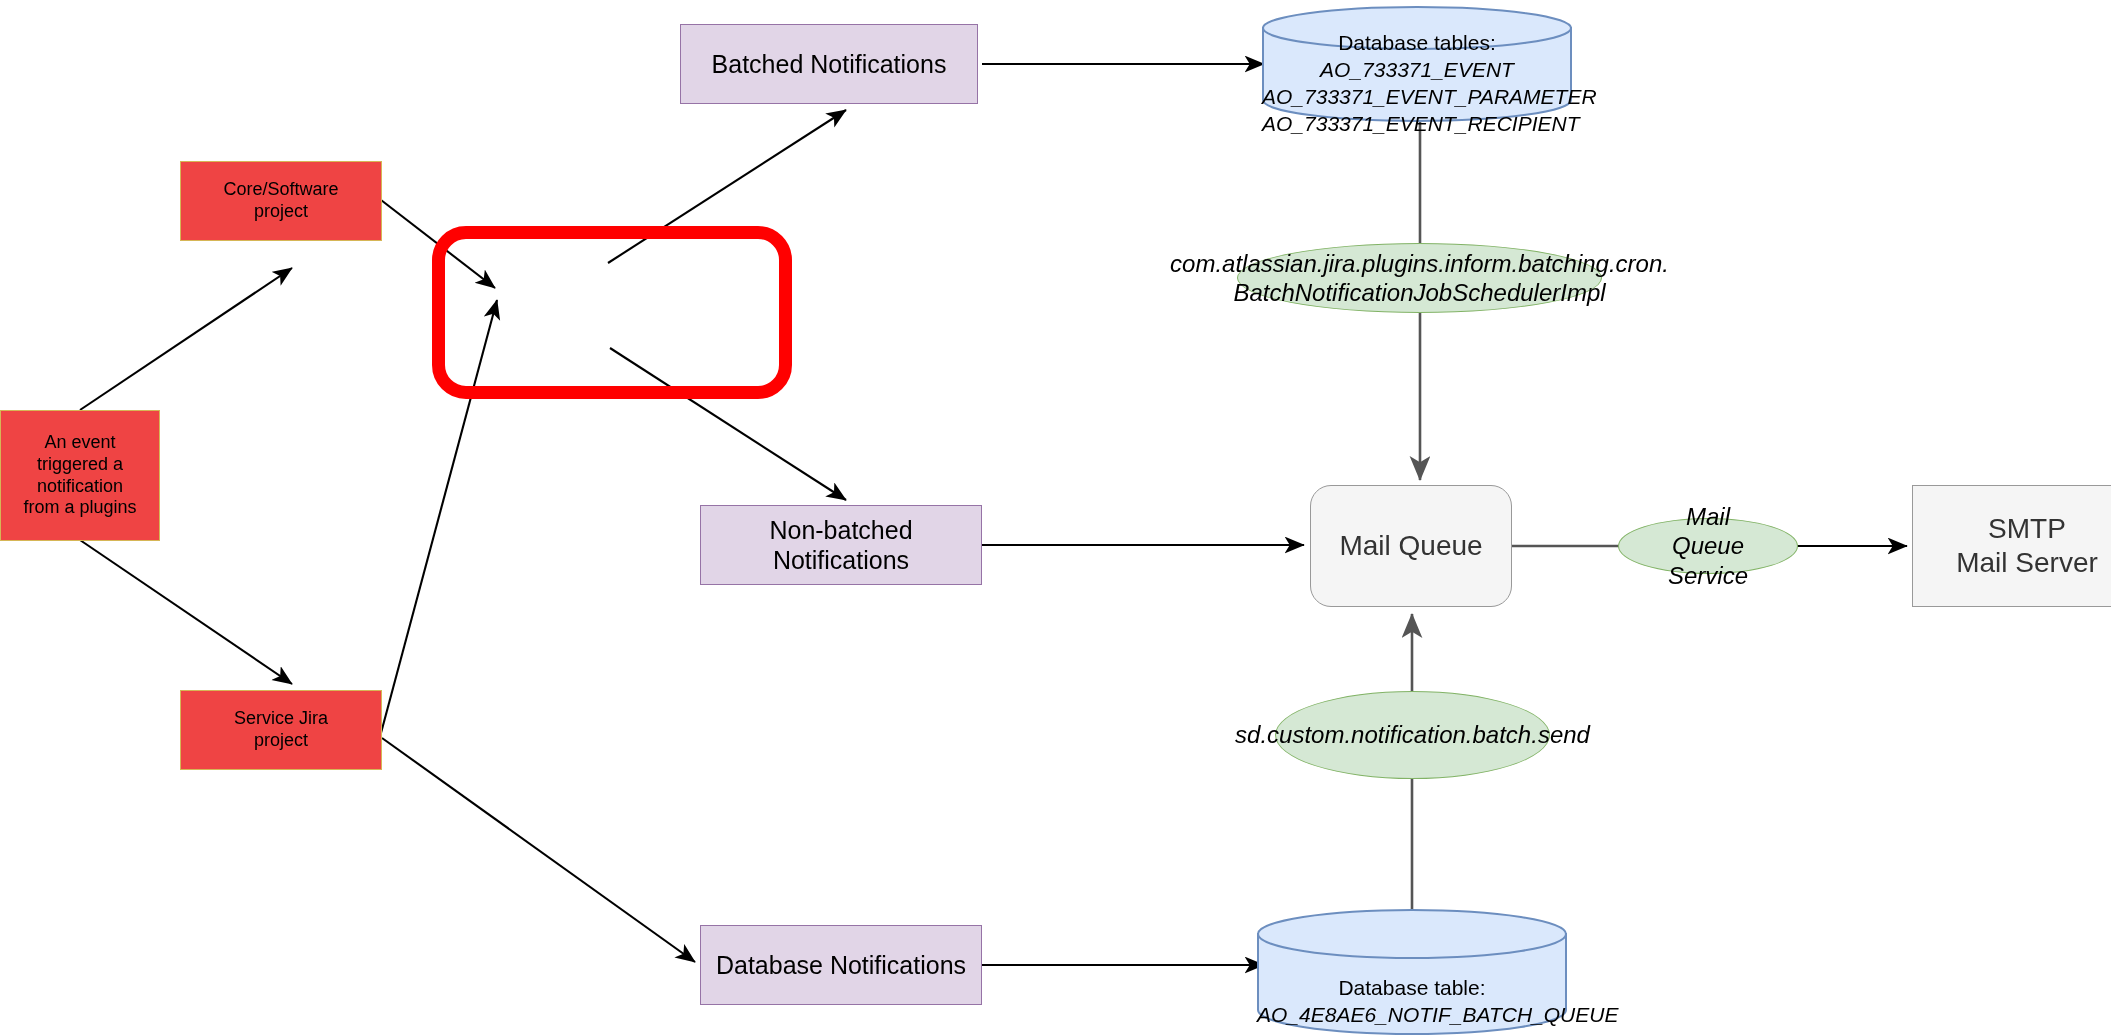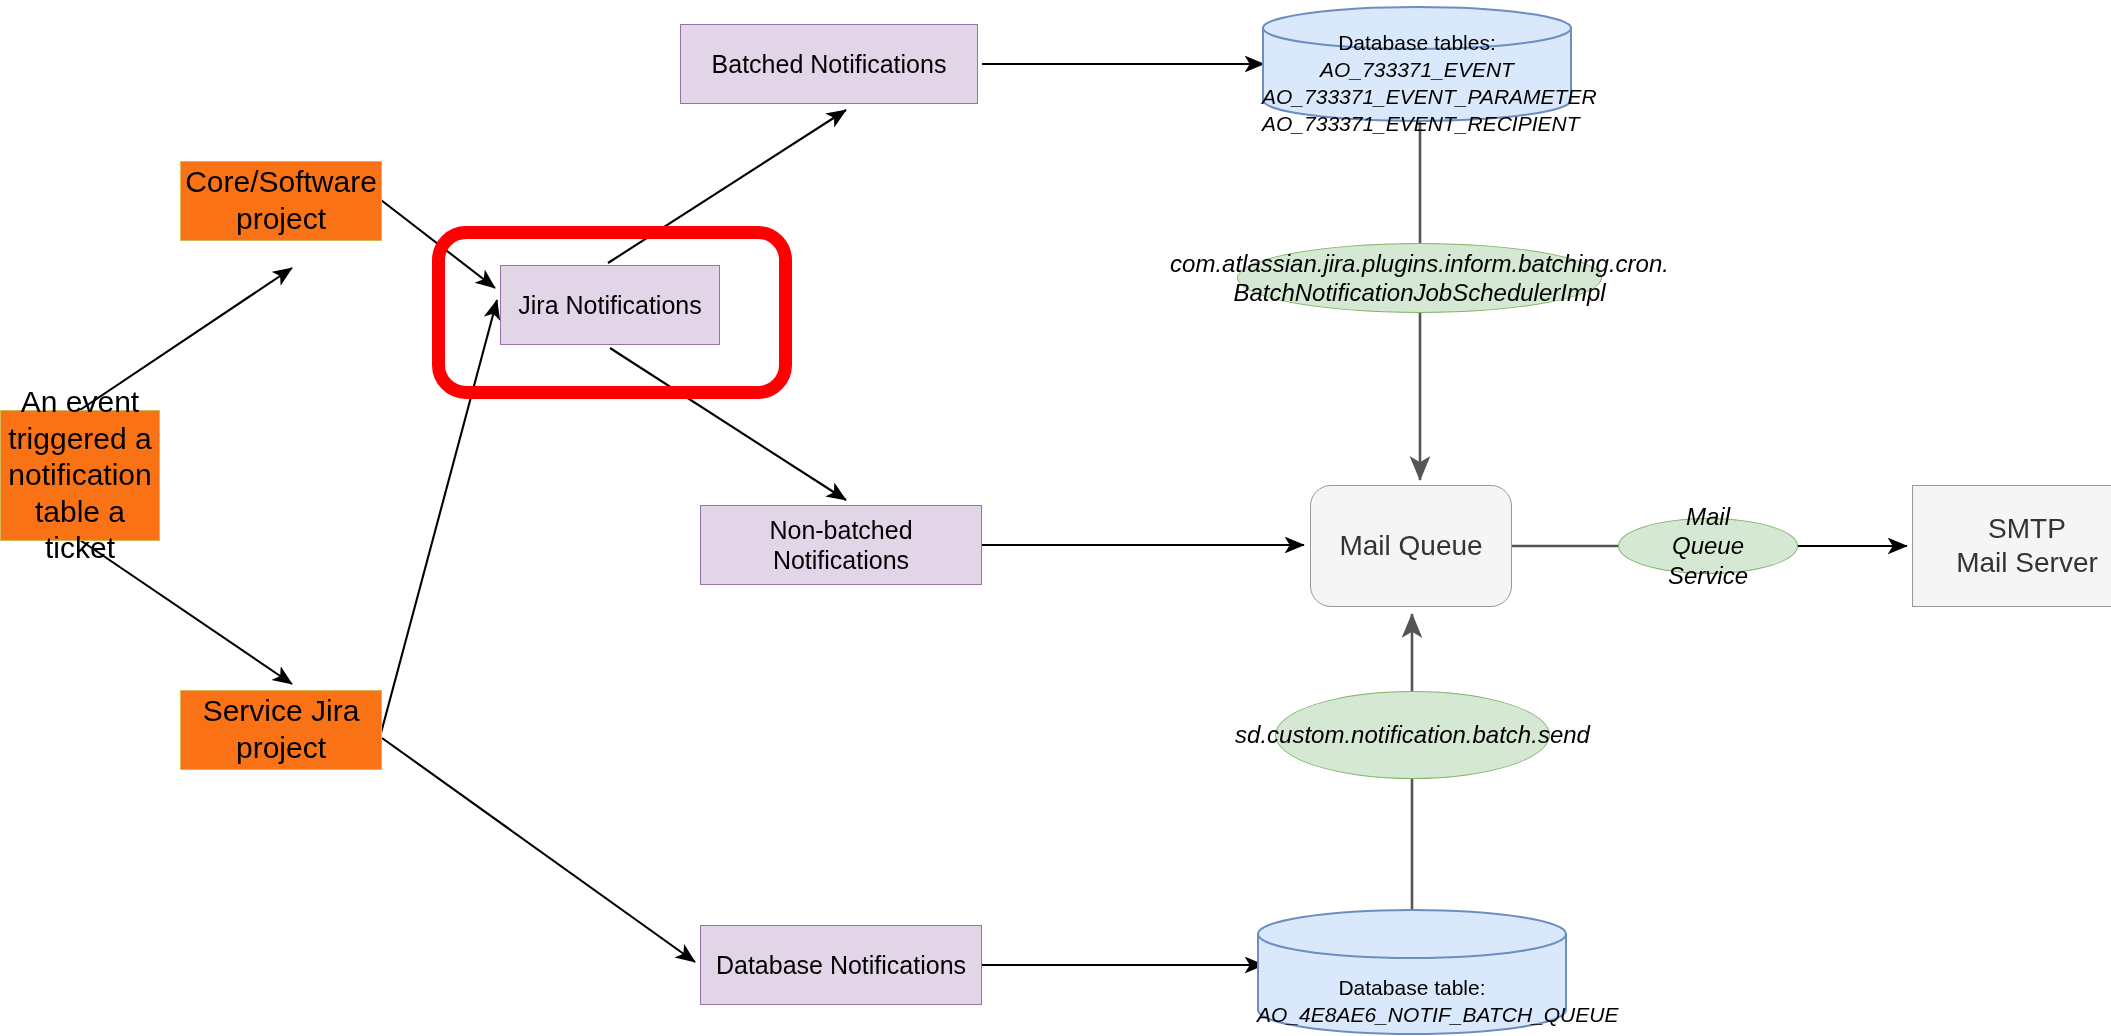--- a/index.html
+++ b/index.html
@@ -34,23 +34,23 @@
     align-items: center;
     justify-content: center;
     text-align: center;
     line-height: 1.22;
     color: #000000;
     z-index: 3;
   }
 
   
   .n-yellow {
-    background: #f97316;
+    background: #ef4444;
     border: 1px solid #d6b656;
-    font-size: 30px;
+    font-size: 18px;
   }
 
   
   .n-purple {
     background: #e1d5e7;
     border: 1px solid #9673a6;
     font-size: 25px;
   }
 
   
@@ -164,41 +164,38 @@
     </g>
   </svg>
 
   <div class="highlight-box" style="left:432px; top:226px; width:360px; height:173px;"></div>
 
   <div class="node n-yellow" style="left:0px; top:410px; width:160px; height:131px;">
     <span>
       <span class="lbl-line">An event</span>
       <span class="lbl-line">triggered a</span>
       <span class="lbl-line">notification</span>
-      <span class="lbl-line">table a ticket</span>
+      <span class="lbl-line">from a plugins</span>
     </span>
   </div>
 
   <div class="node n-yellow" style="left:180px; top:161px; width:202px; height:80px;">
     <span>
       <span class="lbl-line">Core/Software</span>
       <span class="lbl-line">project</span>
     </span>
   </div>
 
   <div class="node n-yellow" style="left:180px; top:690px; width:202px; height:80px;">
     <span>
       <span class="lbl-line">Service Jira</span>
       <span class="lbl-line">project</span>
     </span>
   </div>
 
-  <div class="node n-purple" style="left:500px; top:265px; width:220px; height:80px;">
-    <span class="lbl-line">Jira Notifications</span>
-  </div>
 
   <div class="node n-purple" style="left:680px; top:24px; width:298px; height:80px;">
     <span class="lbl-line">Batched Notifications</span>
   </div>
 
   <div class="node n-purple" style="left:700px; top:505px; width:282px; height:80px;">
     <span class="lbl-line">Non-batched Notifications</span>
   </div>
 
   <div class="node n-purple" style="left:700px; top:925px; width:282px; height:80px;">

